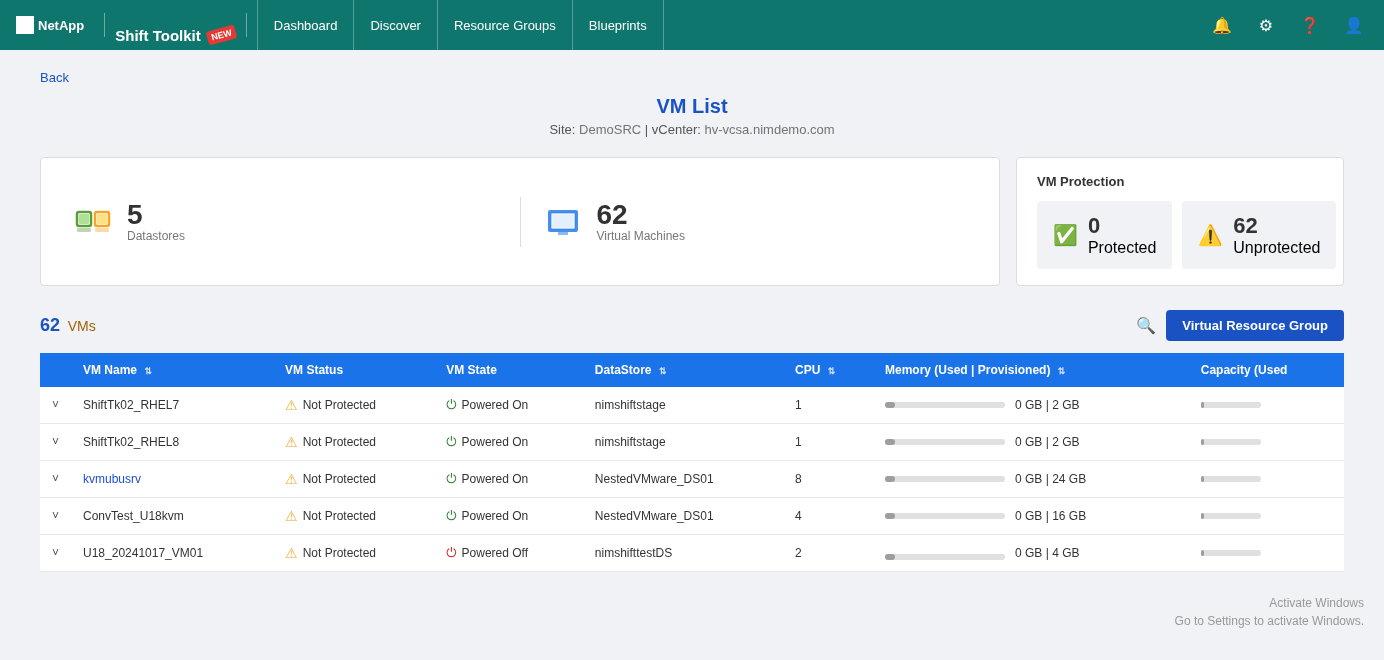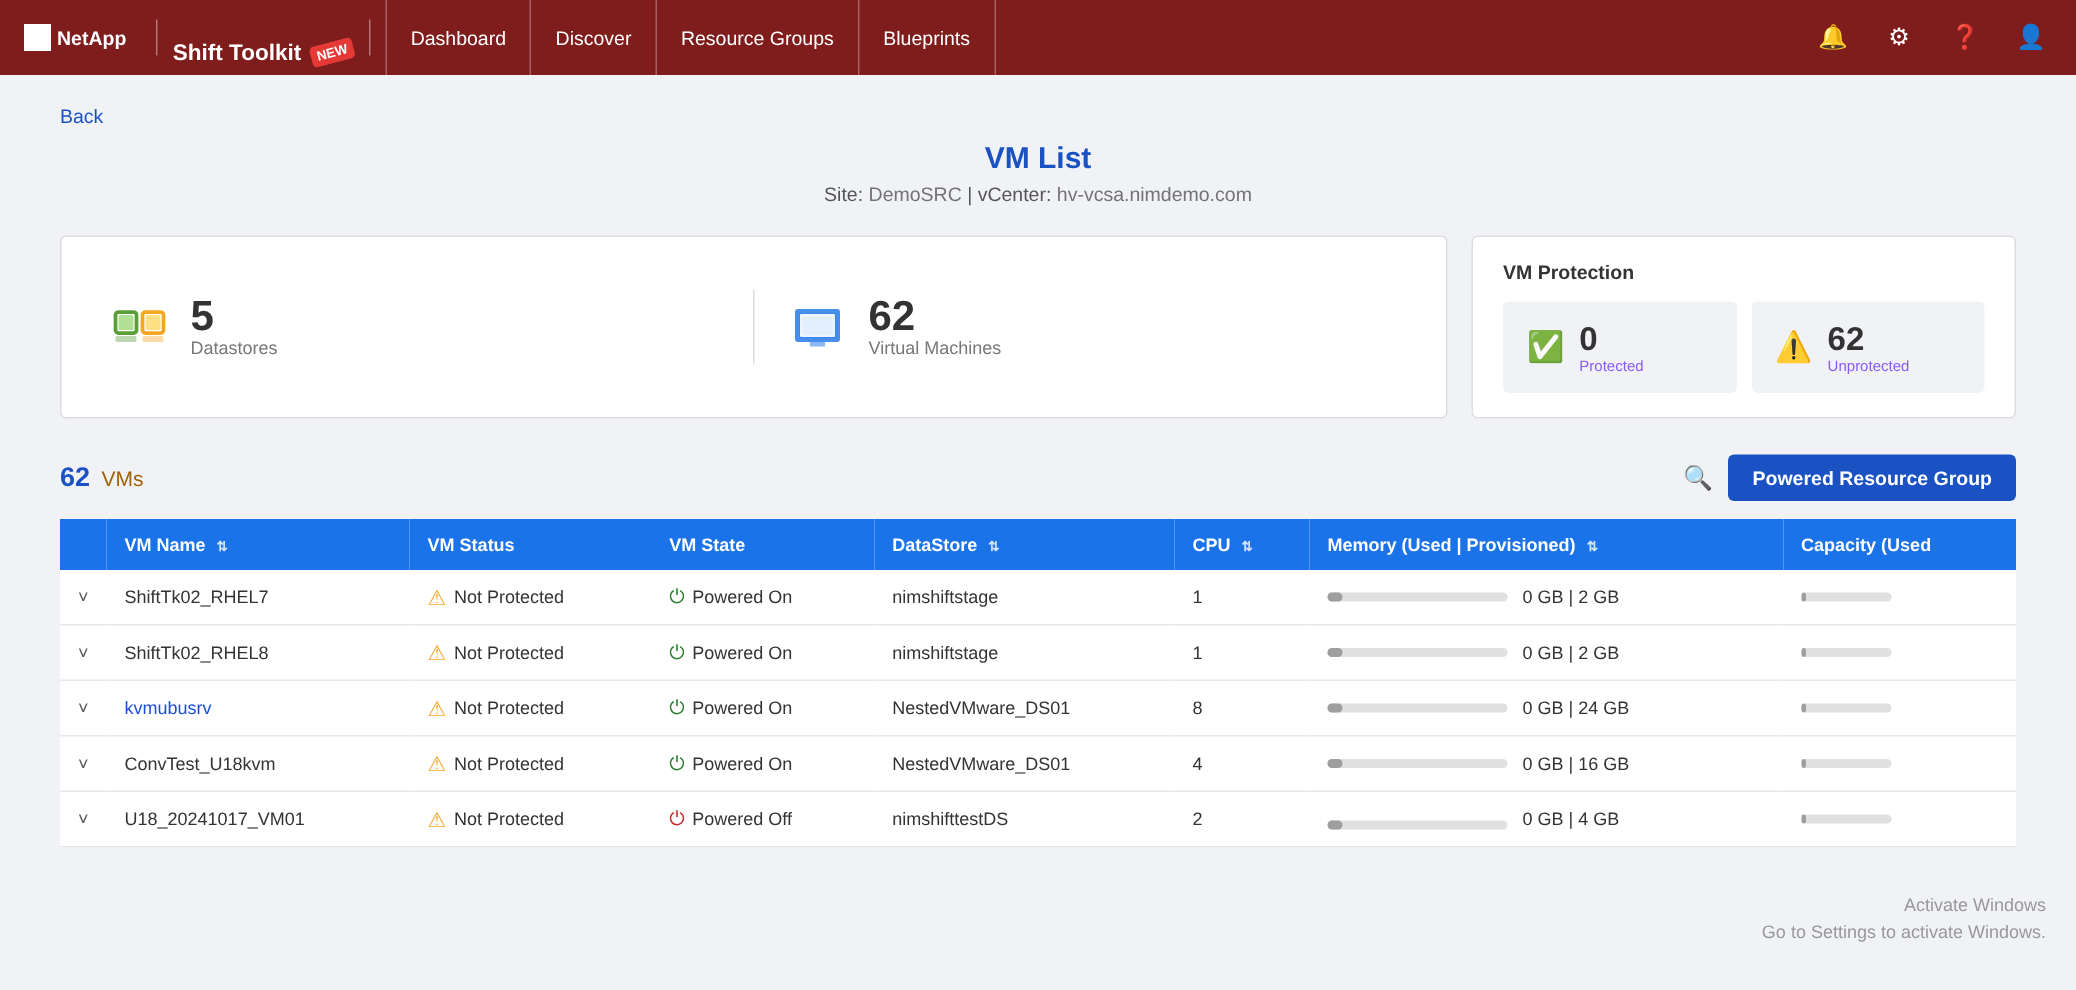--- a/index.html
+++ b/index.html
@@ -1,20 +1,20 @@
 <!DOCTYPE html>
 <html><head>
   <meta charset="utf-8">
   <style>
     * { box-sizing: border-box; margin: 0; padding: 0; }
     body { font-family: Arial, sans-serif; background: #f0f2f5; font-size: 13px; color: #333; }
 
     
     .navbar {
-      background: #7f1d1d;
+      background: #0f766e;
       height: 50px;
       display: flex;
       align-items: center;
       padding: 0 16px;
       color: white;
       position: relative;
     }
     .navbar-brand {
       display: flex;
       align-items: center;
@@ -165,21 +165,21 @@
       font-size: 12px;
       color: #777;
     }
 
     
     .protection-card {
       background: white;
       border: 1px solid #ddd;
       border-radius: 4px;
       padding: 16px 20px;
-      width: 363px;
+      width: 328px;
     }
     .protection-title {
       font-size: 13px;
       font-weight: bold;
       color: #333;
       margin-bottom: 12px;
     }
     .protection-items {
       display: flex;
       gap: 10px;
@@ -192,22 +192,22 @@
       display: flex;
       align-items: center;
       gap: 10px;
     }
     .protection-count {
       font-size: 22px;
       font-weight: bold;
       color: #333;
     }
     .protection-label {
-      font-size: 10px;
-      color: #8b5cf6;
+      font-size: 16px;
+      color: #000000;
       text-align: center;
     }
 
     
     .vm-list-header {
       display: flex;
       align-items: center;
       justify-content: space-between;
       margin-bottom: 12px;
     }
@@ -441,21 +441,21 @@
   </div>
 
   
   <div class="vm-list-header">
     <div>
       <span class="vm-count">62</span>
       <span class="vm-count-label">VMs</span>
     </div>
     <div class="vm-list-actions">
       <button class="search-icon-btn">🔍</button>
-      <button class="create-btn">Powered Resource Group</button>
+      <button class="create-btn">Virtual Resource Group</button>
     </div>
   </div>
 
   
   <table class="vm-table">
     <thead>
       <tr>
         <th style="width:30px;"></th>
         <th>VM Name <span class="sort-icons">⇅</span></th>
         <th>VM Status</th>

